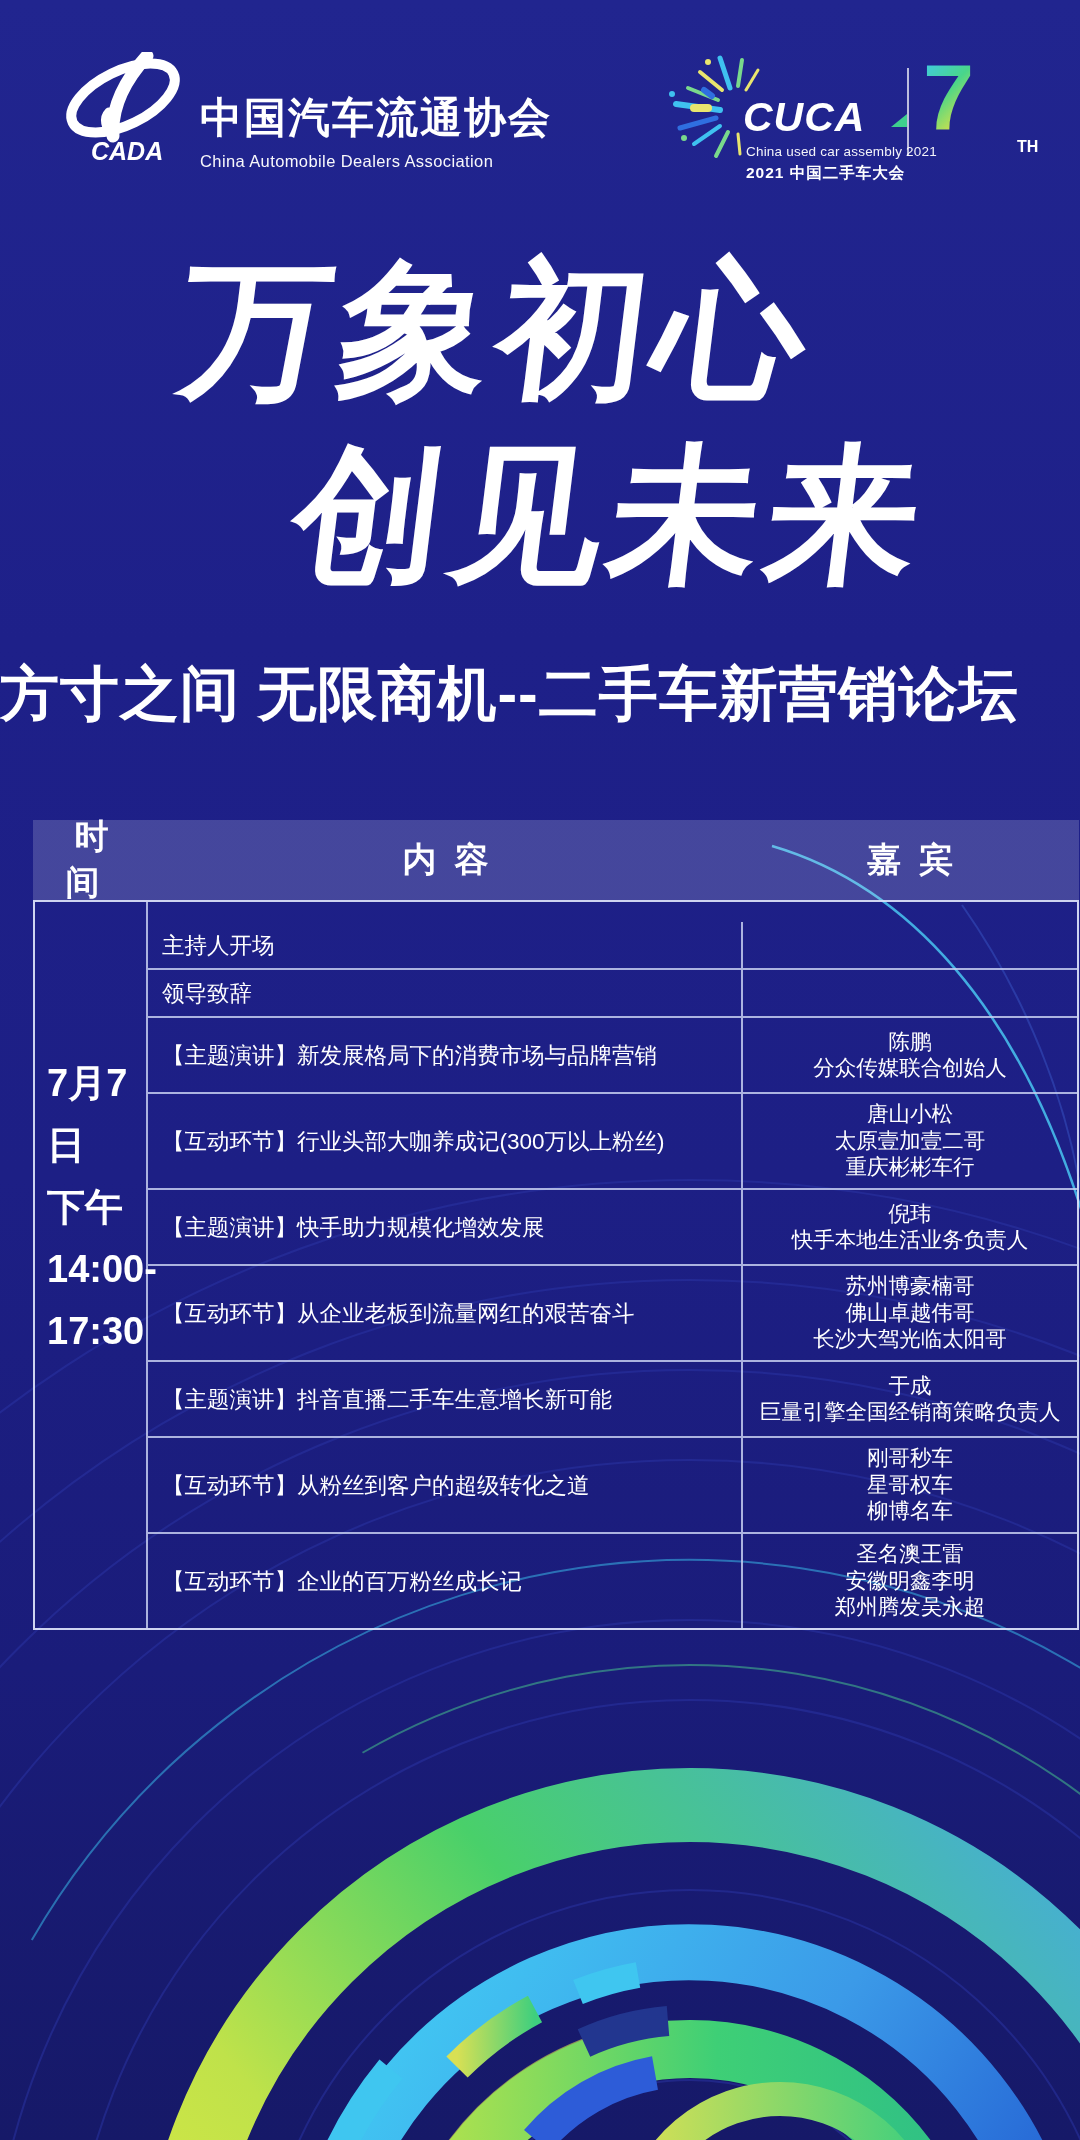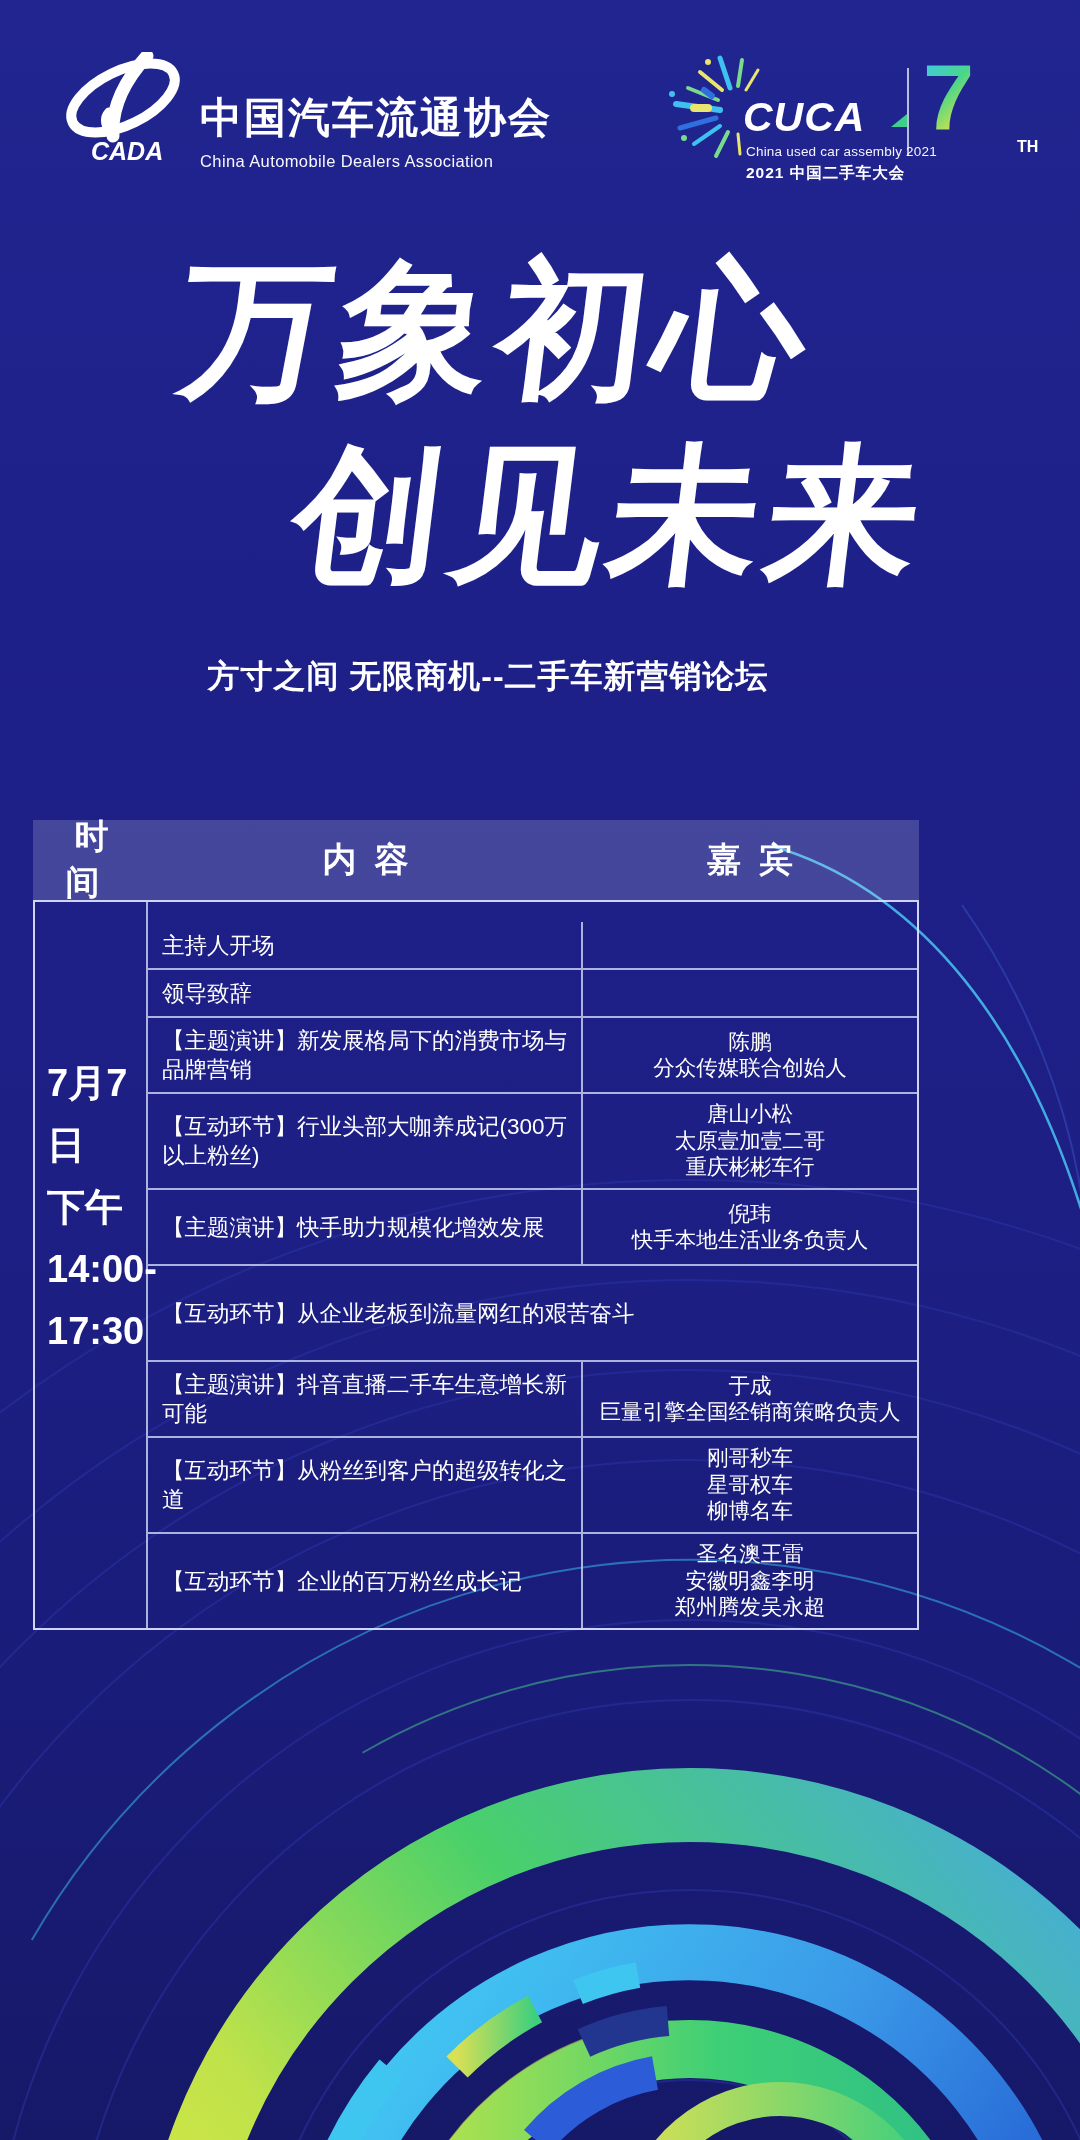--- a/index.html
+++ b/index.html
@@ -29,24 +29,24 @@
     background:linear-gradient(135deg,#3fc8f2 8%,#49d68a 45%,#c8e04e 72%,#f0c93a 95%);
     -webkit-background-clip:text;background-clip:text;color:transparent;
   }
   .seven-th{position:absolute;left:325px;top:82px;font-size:16px;font-weight:700;color:#fff;margin-left:47px;}
 
   
   .title{position:absolute;left:148px;top:238px;transform:skewX(-7deg);transform-origin:left bottom;}
   .title-line{font-size:150px;font-weight:900;line-height:1.23;letter-spacing:8px;white-space:nowrap;}
   .title-line.l2{margin-left:135px;}
   .subtitle{position:absolute;left:0;top:655px;width:976px;text-align:center;
-    font-size:32px;font-weight:800;letter-spacing:1px;white-space:nowrap;}
+    font-size:59px;font-weight:800;letter-spacing:1px;white-space:nowrap;}
 
   
-  .table{position:absolute;left:33px;top:820px;width:886px;}
+  .table{position:absolute;left:33px;top:820px;width:1046px;}
   .thead{display:flex;align-items:center;height:80px;background:rgba(255,255,255,.175);}
   .th{font-size:34px;font-weight:700;letter-spacing:18px;text-indent:18px;text-align:center;}
   .th.time{width:117px;}
   .th.content{flex:1;}
   .th.guest{width:338px;}
   .tbody{display:flex;border:2px solid rgba(222,228,250,.92);}
   .time-cell{width:113px;border-right:2px solid rgba(198,206,240,.85);
     padding:150px 0 0 12px;font-size:38px;font-weight:600;line-height:62px;box-sizing:border-box;}
   .rows{flex:1;display:flex;flex-direction:column;margin-top:20px;}
   .row{display:flex;border-bottom:2px solid rgba(198,206,240,.85);}
@@ -210,20 +210,25 @@
             </div>
             <div class="row g2">
               <div class="cell content">【主题演讲】快手助力规模化增效发展</div>
               <div class="cell guest">
                 <div>倪玮</div>
                 <div>快手本地生活业务负责人</div>
               </div>
             </div>
             <div class="row g3">
               <div class="cell content">【互动环节】从企业老板到流量网红的艰苦奋斗</div>
+              <div class="cell guest">
+                <div>苏州博豪楠哥</div>
+                <div>佛山卓越伟哥</div>
+                <div>长沙大驾光临太阳哥</div>
+              </div>
             </div>
             <div class="row g2">
               <div class="cell content">【主题演讲】抖音直播二手车生意增长新可能</div>
               <div class="cell guest">
                 <div>于成</div>
                 <div>巨量引擎全国经销商策略负责人</div>
               </div>
             </div>
             <div class="row g3">
               <div class="cell content">【互动环节】从粉丝到客户的超级转化之道</div>

